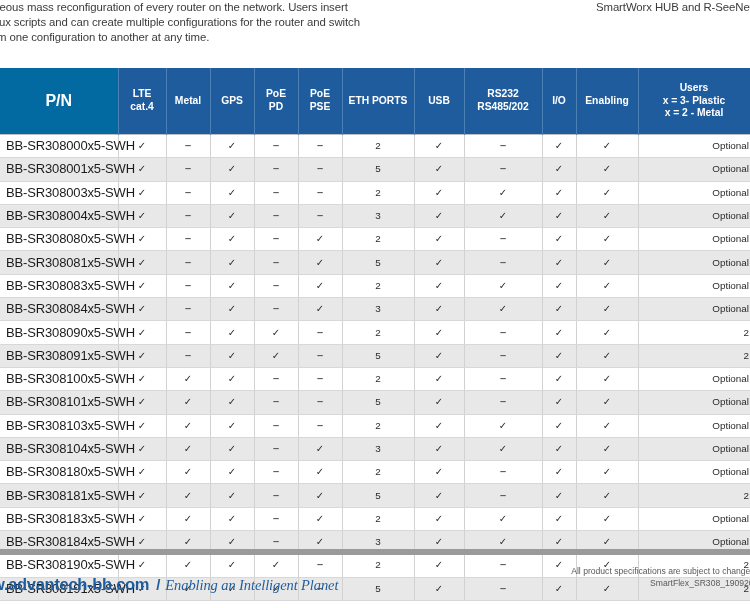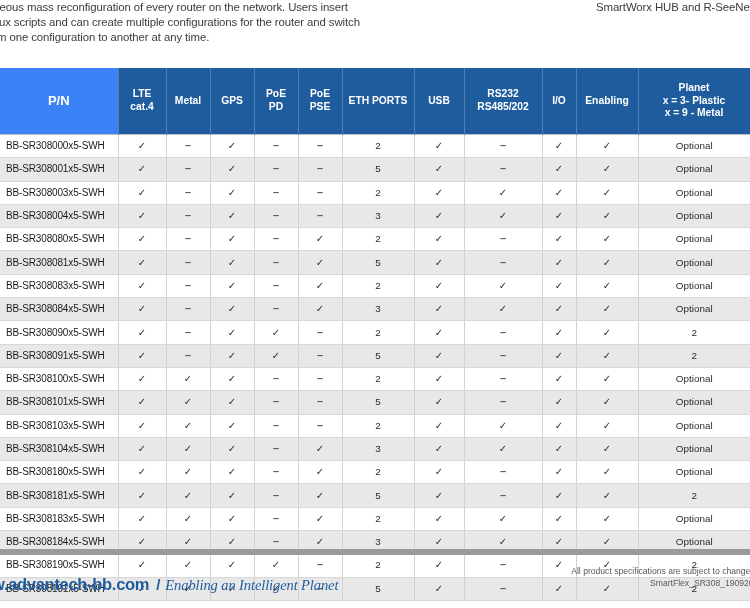--- a/index.html
+++ b/index.html
@@ -28,36 +28,36 @@
     border-collapse:collapse;table-layout:fixed;
   }
   .spec-table th{
     background:#1f5c9e;color:#ffffff;
     font-size:10.3px;font-weight:bold;line-height:12.6px;
     text-align:center;vertical-align:middle;
     height:62px;padding:2px 1px;
     border-left:1px solid #4d80b4;border-right:1px solid #4d80b4;
   }
   .spec-table th.pn-head{
-    background:#3b82f6;color:#ffffff;border-left:none;border-right:none;
-    font-size:13px;
+    background:#0369a1;color:#ffffff;border-left:none;border-right:none;
+    font-size:16px;
   }
   .spec-table td{
     font-size:9.9px;line-height:12px;text-align:center;
     vertical-align:middle;height:20.3px;
     border-left:1px solid #d2d2d2;border-right:1px solid #d2d2d2;
     border-bottom:1px solid #d8d8d8;
     color:#2b2b2b;
   }
   .spec-table td.pn{
     text-align:left;padding-left:6px;border-left:none;
-    font-size:10px;color:#1b1b1b;letter-spacing:-0.15px;
+    font-size:13px;color:#1b1b1b;letter-spacing:-0.15px;
     white-space:nowrap;
   }
-  .spec-table td.last{border-right:none;}
+  .spec-table td.last{border-right:none;text-align:right;}
   .spec-table tbody tr:nth-child(even) td{background:#e8e8e8;}
   .spec-table tbody tr:nth-child(odd)  td{background:#ffffff;}
   .spec-table tbody tr:first-child td{border-top:1px solid #bfbfbf;}
   .chk{font-size:10px;color:#2b2b2b;}
   .dash{font-size:11px;color:#5a5a5a;font-weight:bold;line-height:8px;}
 
   
   col.c-pn{width:118px;}
   col.c-lte{width:48px;}
   col.c-wifi{width:44px;}
@@ -157,23 +157,23 @@
           <span>RS232</span><br>
           <span>RS485/202</span>
         </th>
         <th>
           <span>I/O</span>
         </th>
         <th>
           <span>Enabling</span>
         </th>
         <th>
-          <span>Planet</span><br>
+          <span>Users</span><br>
           <span>x = 3- Plastic</span><br>
-          <span>x = 9 - Metal</span>
+          <span>x = 2 - Metal</span>
         </th>
       </tr>
     </thead>
     <tbody id="table-body">
         <tr>
           <td class="pn">BB-SR308000x5-SWH</td>
           <td><span class="chk">✓</span></td>
           <td><span class="dash">–</span></td>
           <td><span class="chk">✓</span></td>
           <td><span class="dash">–</span></td>

